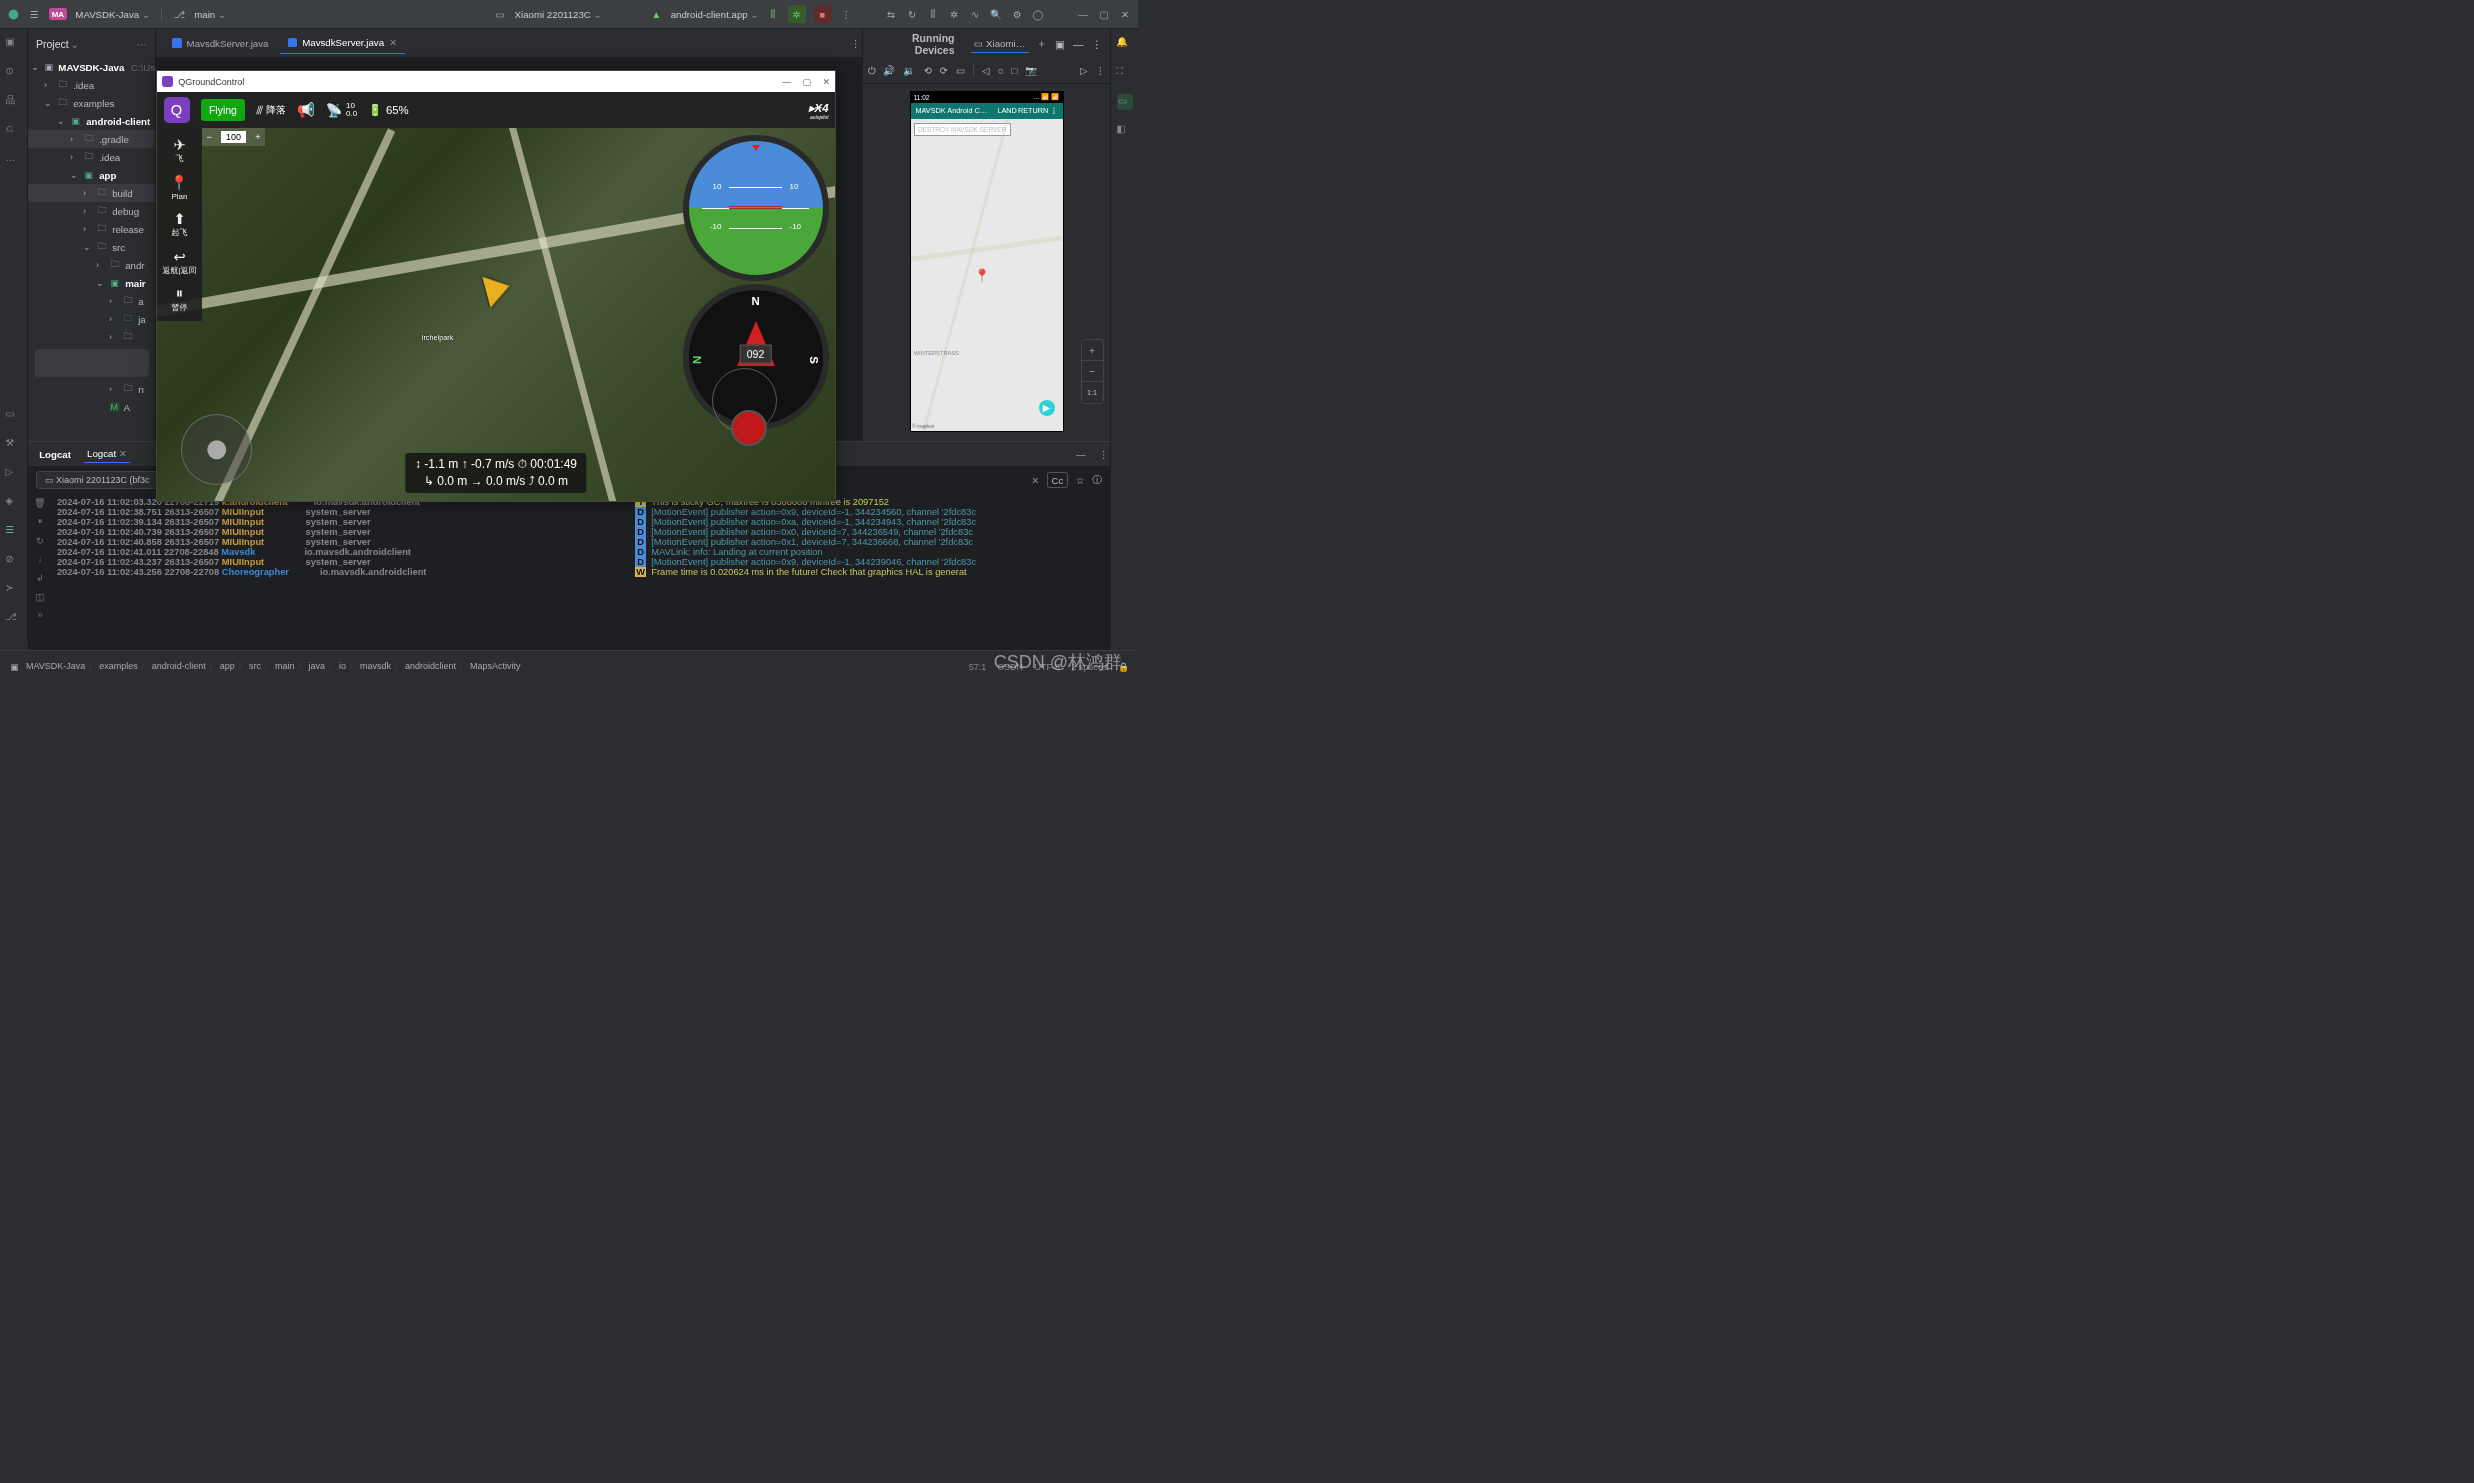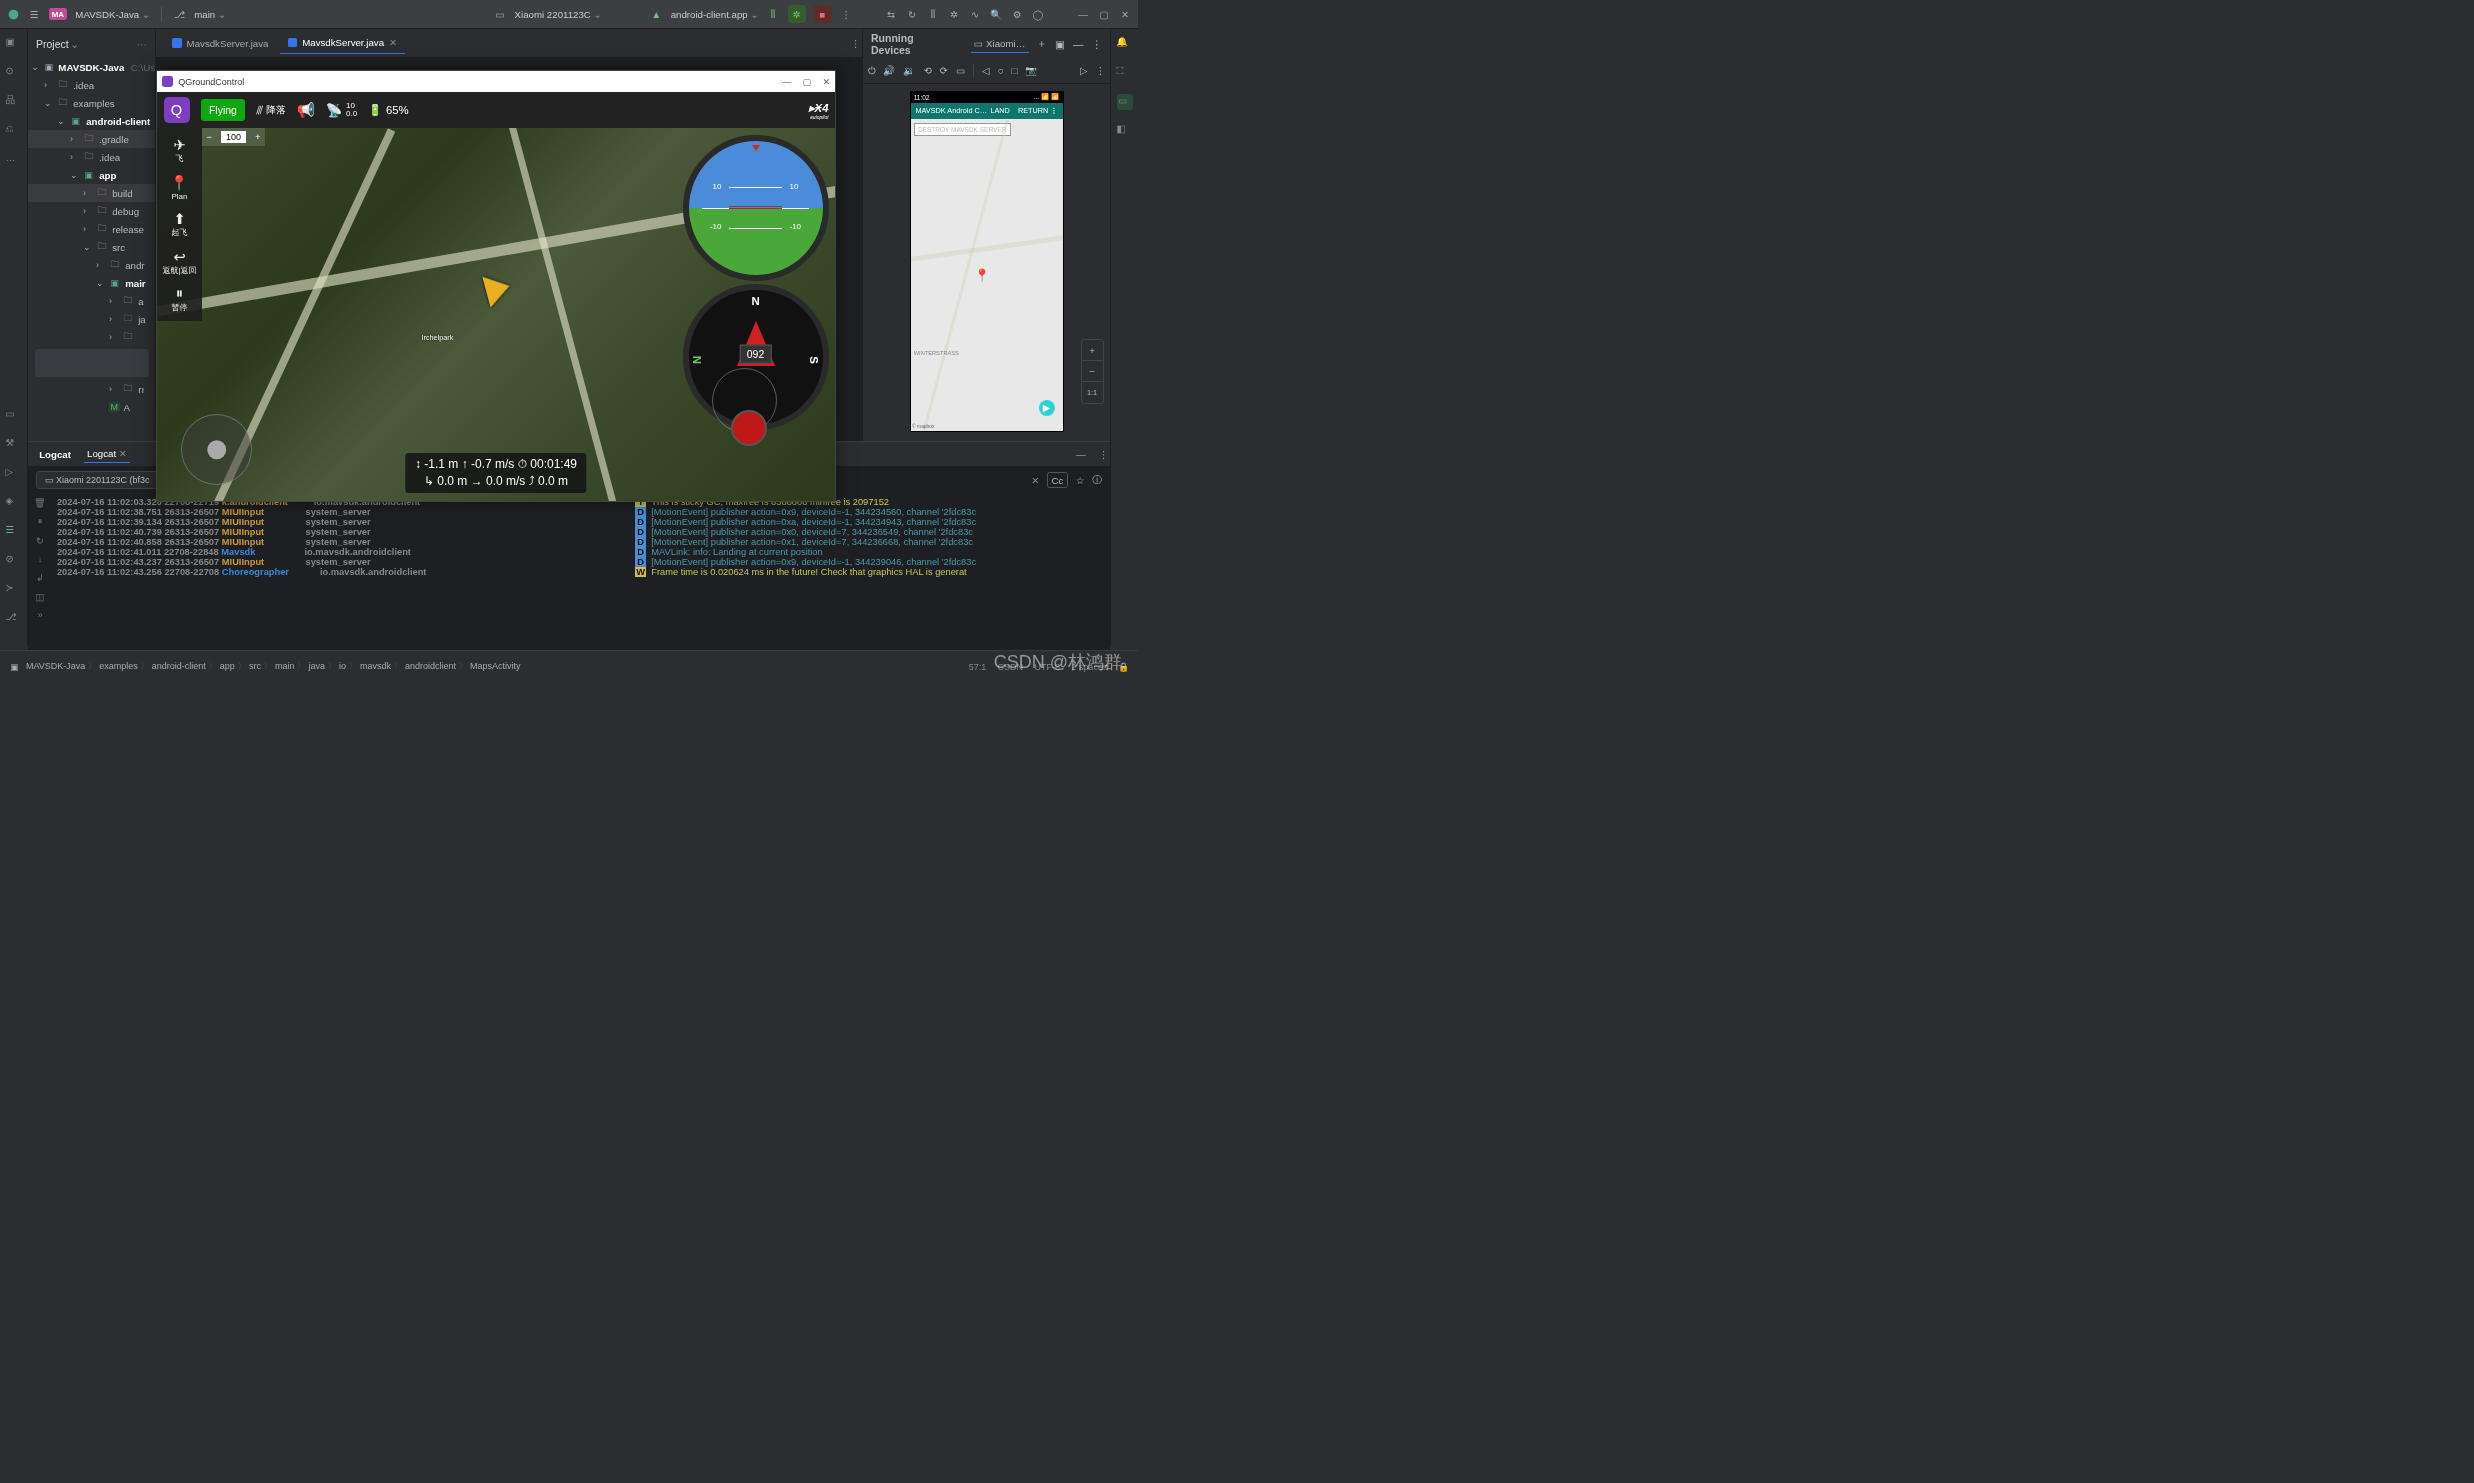--- a/index.html
+++ b/index.html
@@ -22,21 +22,21 @@
 .tree { flex: 1; overflow: hidden; font-size: 9.7px; color: #bbb; }
 .tnode { display: flex; align-items: center; height: 18px; white-space: nowrap; padding-left: 3.2px; gap: 3.2px; }
 .tnode.sel { background: #393b40; }
 .ticon { width: 11.4px; font-size: 9px; color: #aab; }
 .center { flex: 1; position: relative; background: #1e1f22; }
 .tab-bar { height: 29px; background: #2b2d30; display: flex; align-items: center; padding-left: 8px; gap: 3.2px; border-bottom: 0.8px solid #1e1f22; }
 .tab { padding: 4.9px 8px; font-size: 9.7px; color: #aaa; display: flex; align-items: center; gap: 4.9px; }
 .tab.active { border-bottom: 1.6px solid #3574f0; color: #fff; }
 .ficon { width: 9.7px; height: 9.7px; border-radius: 1.6px; background: #3574f0; }
 .running-panel { width: 248px; background: #2b2d30; border-left: 0.8px solid #1e1f22; display: flex; flex-direction: column; }
-.rp-head { height: 29px; display: flex; align-items: center; padding: 0 8px; gap: 8px; font-size: 10.5px; }
+.rp-head { height: 29px; display: flex; align-items: center; padding: 0 8px; gap: 8px; font-size: 10.5px; text-align: right; }
 .mini-tab { display: flex; align-items: center; gap: 3.2px; font-size: 9.7px; border-bottom: 1.6px solid #3574f0; padding: 3.2px 3.2px; }
 .rp-toolbar { height: 26px; display: flex; align-items: center; padding: 0 4.9px; gap: 8px; border-bottom: 0.8px solid #1e1f22; }
 .phone { margin: 6.5px auto 0; width: 154px; height: 341px; background: #e8e8e8; border: 0.8px solid #000; position: relative; }
 .phone-top { position: absolute; top: 0; left: 0; right: 0; height: 11.4px; background: #000; color: #fff; font-size: 6.5px; display: flex; align-items: center; justify-content: space-between; padding: 0 3.2px; }
 .phone-bar { position: absolute; top: 11.4px; left: 0; right: 0; height: 16px; background: #0f766e; color: #fff; font-size: 7.3px; display: flex; align-items: center; justify-content: space-between; padding: 0 4.9px; }
 .phone-btn { position: absolute; top: 31px; left: 3.2px; background: #fff; border: 0.8px solid #999; font-size: 6.5px; padding: 2.4px 3.2px; }
 .phone-pin { position: absolute; top: 52%; left: 42%; color: #d33; font-size: 13px; }
 .phone-fab { position: absolute; bottom: 14.6px; right: 8px; width: 16px; height: 16px; border-radius: 50%; background: #2dd2d8; display:flex; align-items:center; justify-content:center; color:#fff; }
 .qgc { position: absolute; left: 0; top: 41px; width: 680px; height: 432px; background: #222; box-shadow: 0 0 16px rgba(0,0,0,.5); border: 0.8px solid #444; z-index: 50; }
 .qgc-title { height: 21px; background: #fff; color: #333; display: flex; align-items: center; padding: 0 4.9px; font-size: 9px; gap: 4.9px; }
@@ -382,21 +382,21 @@
       <span>⋮</span>
     </div>
     <div style="flex:1;position:relative">
       <div class="phone">
         <div class="phone-top">
             <span>11:02</span>
             <span>... 📶 📶</span>
           </div>
         <div class="phone-bar">
           <span>MAVSDK Android C…</span>
-          <span><span style="margin-right:8px">LAND</span><span>RETURN</span> <b>⋮</b></span>
+          <span><span style="margin-right:1px">LAND</span><span>RETURN</span> <b>⋮</b></span>
         </div>
         <div class="phone-btn">DESTROY MAVSDK SERVER</div>
         <div class="map-bg">
           <div class="rd" style="left:-10%;top:40%;width:140%;height:4.9px;transform:rotate(-8deg)"></div>
           <div class="rd" style="left:30%;top:-10%;width:3.2px;height:140%;transform:rotate(15deg)"></div>
           <div style="position:absolute;left:3.2px;top:74%;font-size:5.7px;color:#888">WINTERSTRASS</div>
         </div>
         <div class="phone-pin">📍</div>
         <div class="phone-fab">▶</div>
         <div style="position:absolute;left:1.6px;bottom:1.6px;font-size:4.9px;color:#666">© mapbox</div>

